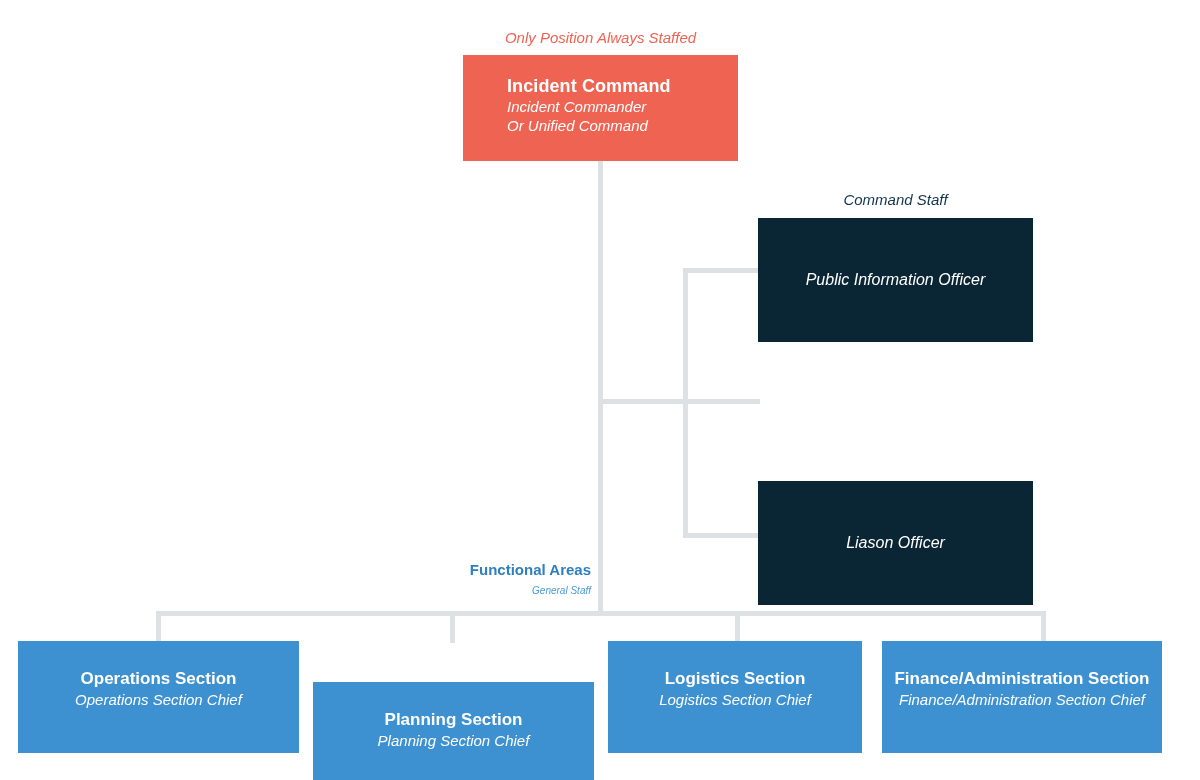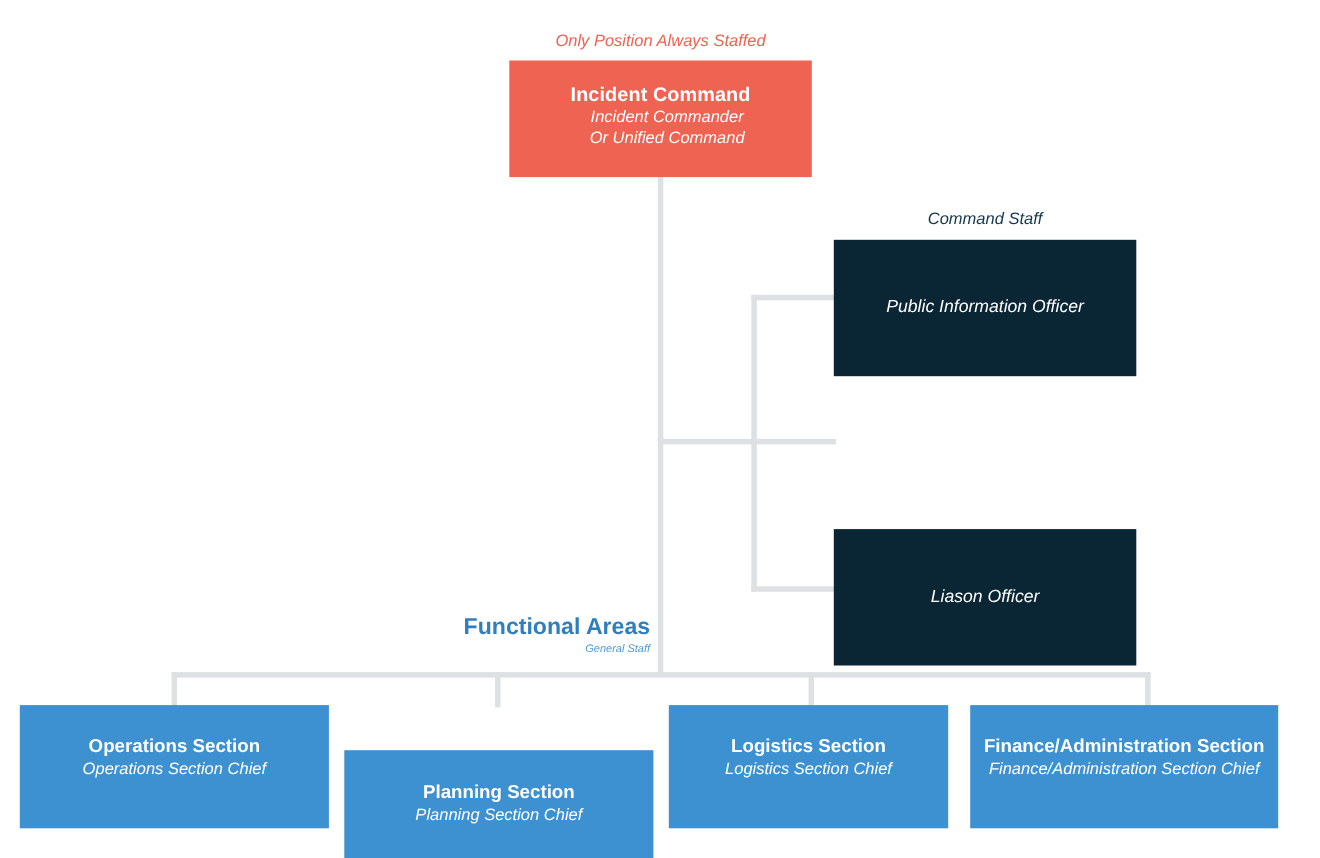--- a/index.html
+++ b/index.html
@@ -23,34 +23,34 @@
   .conn {
     position: absolute;
     background: #dde1e4;
   }
 
   
   .node {
     position: absolute;
     box-sizing: border-box;
     color: #ffffff;
-    text-align: center;
+    text-align: left;
     display: block;
+    padding-left: 44px;
   }
   .node .title {
     font-weight: bold;
     font-size: 17px;
     line-height: 21px;
     letter-spacing: 0.1px;
   }
   .node .sub {
     font-style: italic;
     font-size: 15px;
     line-height: 19px;
-    margin-left: 12px;
   }
 
   
   .node-command {
     background: #ee6352;
     left: 463px;
     top: 55px;
     width: 275px;
     height: 106px;
     padding-top: 21px;
@@ -135,21 +135,21 @@
     left: 300px;
     top: 559px;
     width: 291px;
     text-align: right;
     font-style: normal;
   }
   .cap-functional .fa-main {
     display: block;
     color: #2f7fbf;
     font-weight: bold;
-    font-size: 21px;
+    font-size: 15px;
     line-height: 22px;
   }
   .cap-functional .fa-sub {
     display: block;
     color: #4c9ad4;
     font-style: italic;
     font-size: 10px;
     line-height: 20px;
   }
 </style>

